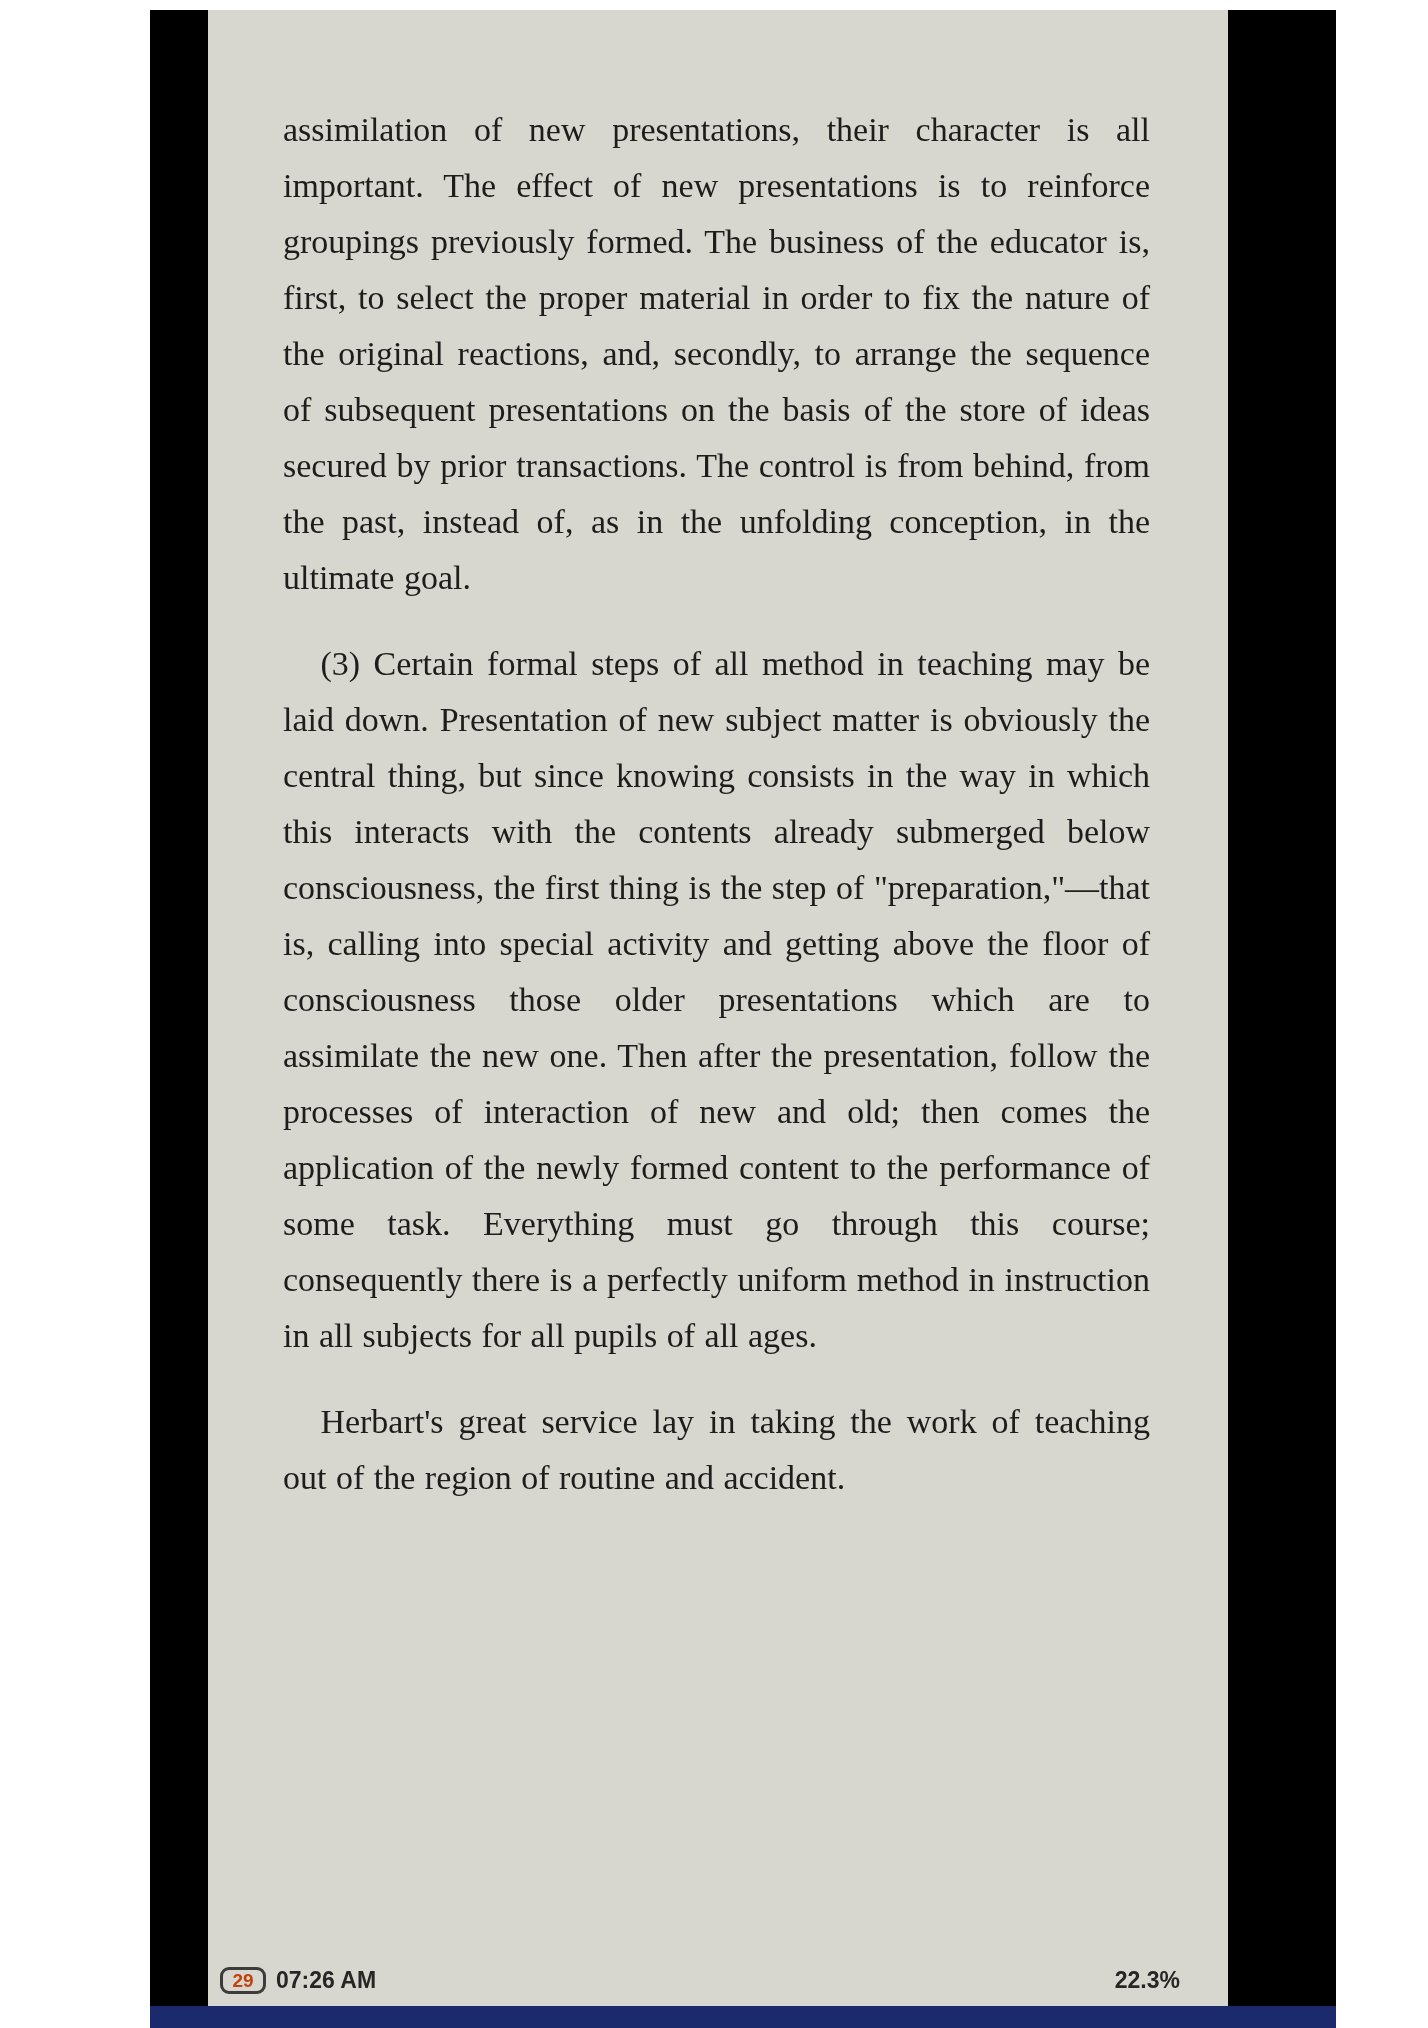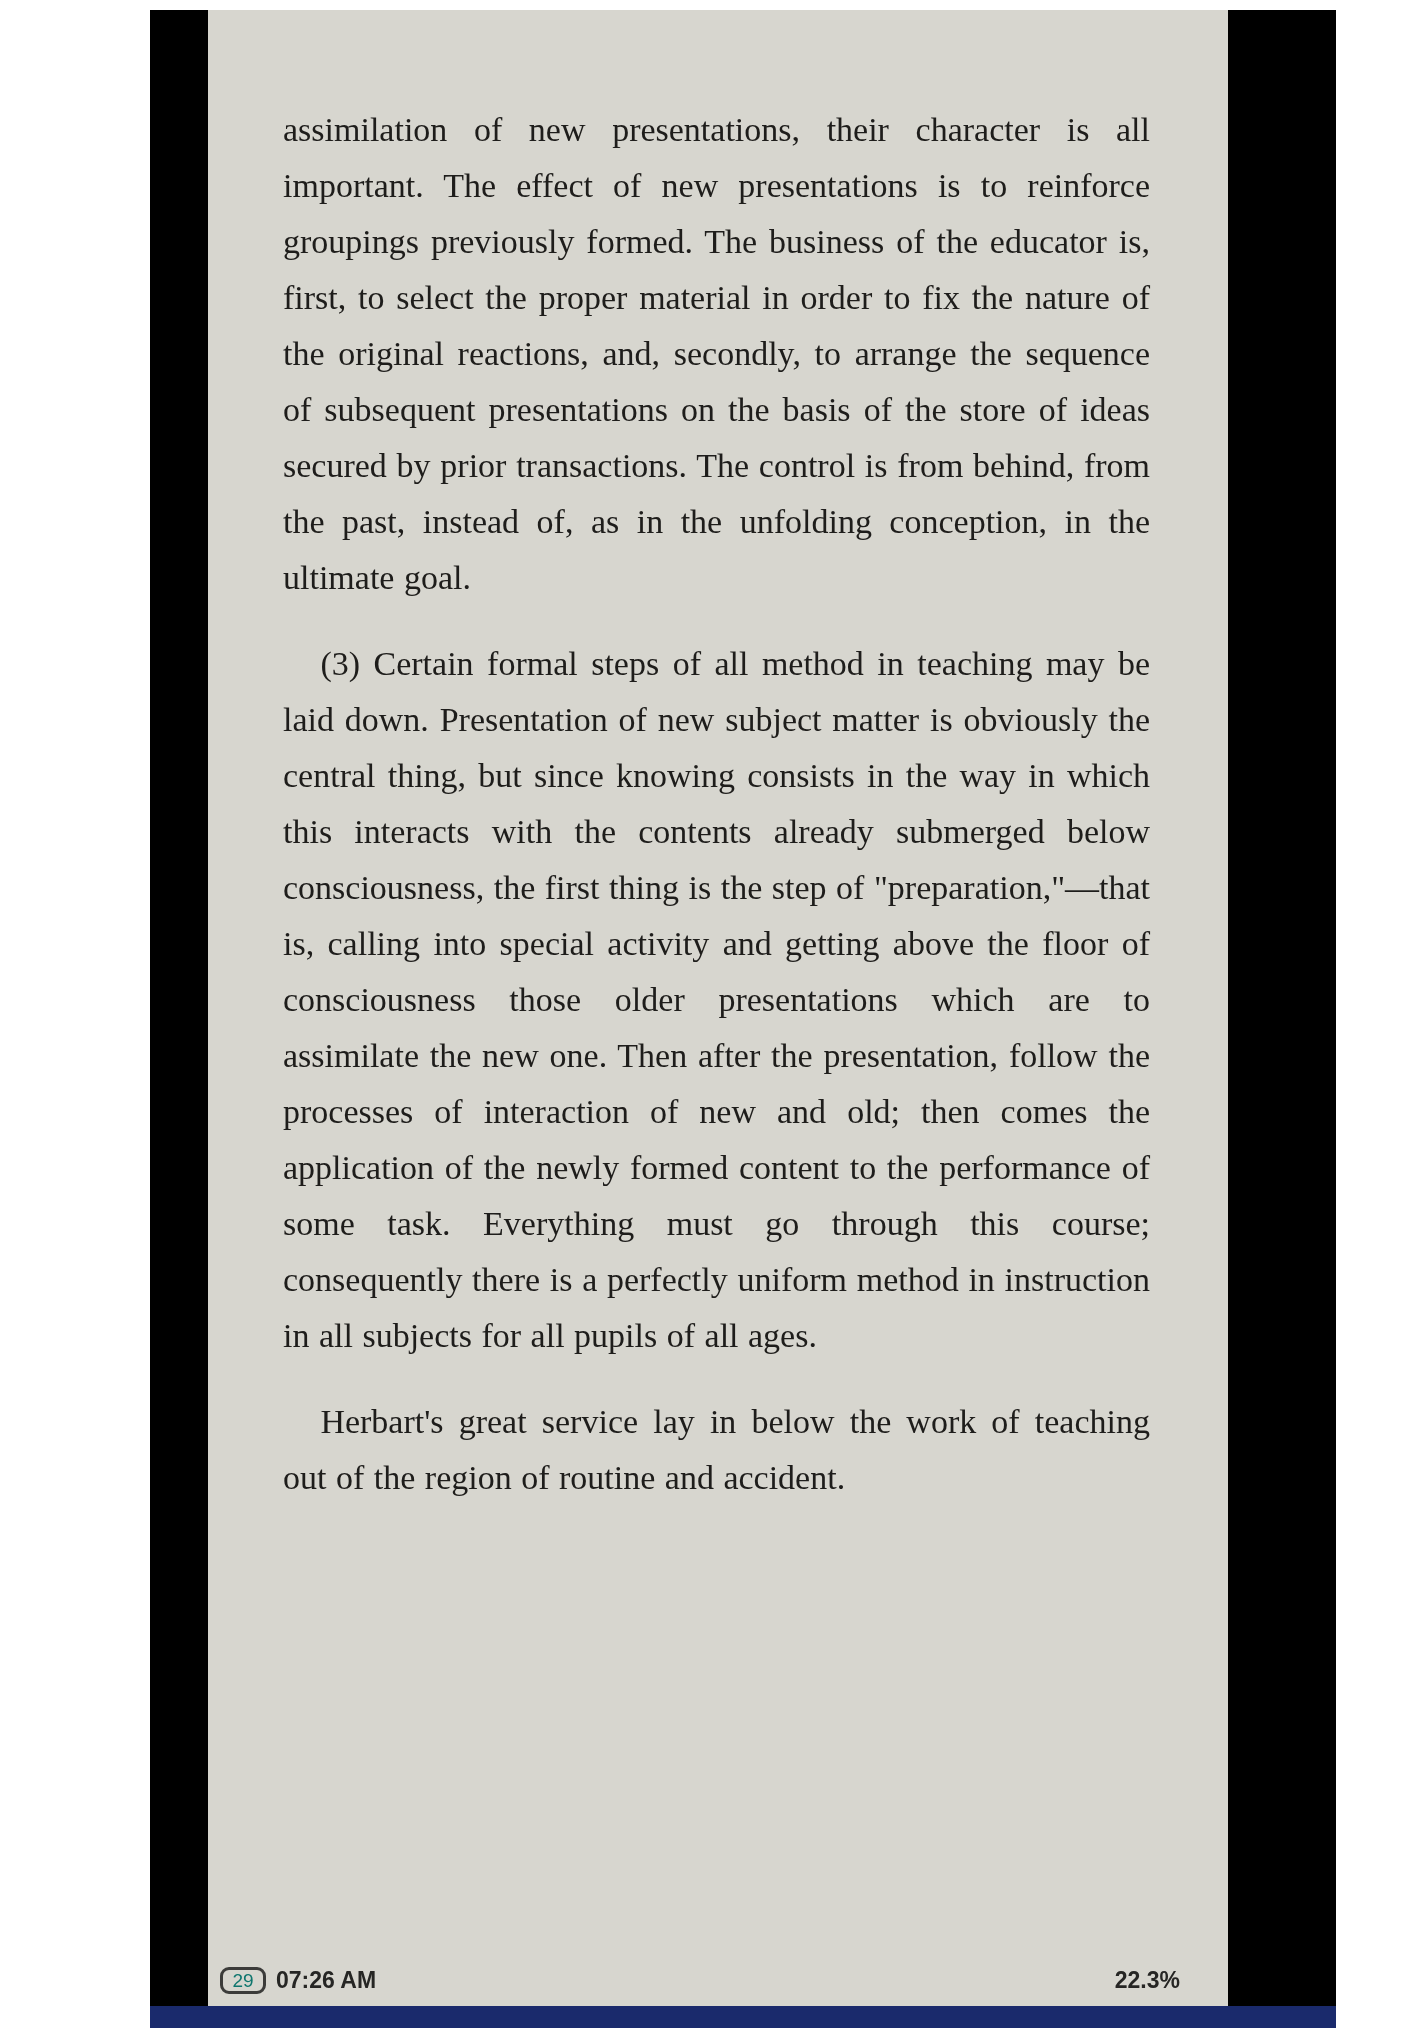--- a/index.html
+++ b/index.html
@@ -38,21 +38,21 @@
     position:absolute;left:0;right:0;bottom:6px;height:40px;
     display:flex;align-items:center;
     font-family:"Liberation Sans","DejaVu Sans",sans-serif;
     color:var(--status-text);font-size:23px;
   }
   .status .left{display:flex;align-items:center;gap:10px;margin-left:12px;}
   .battery{
     display:inline-flex;align-items:center;justify-content:center;
     min-width:46px;height:27px;padding:0 7px;
     border:3px solid #3c3c3a;border-radius:9px;
-    font-size:19px;font-weight:normal;line-height:1;color:#0f766e;
+    font-size:19px;font-weight:bold;line-height:1;color:#c2410c;
   }
   .time{font-weight:bold;}
   .status .center{
     position:absolute;left:0;right:0;text-align:center;
     pointer-events:none;
   }
   .status .right{margin-left:auto;margin-right:48px;font-weight:bold;}
   .bottom-strip{
     position:absolute;left:150px;top:2006px;width:1186px;height:22px;
     background:var(--bottom-bar);
@@ -64,21 +64,21 @@
 <div class="stage">
 
   <div class="bar bar-left"></div>
   <div class="bar bar-right"></div>
 
   <div class="page">
 
     <div class="text-col">
       <p>assimilation of new presentations, their character is all important. The effect of new presentations is to reinforce groupings previously formed. The business of the educator is, first, to select the proper material in order to fix the nature of the original reactions, and, secondly, to arrange the sequence of subsequent presentations on the basis of the store of ideas secured by prior transactions. The control is from behind, from the past, instead of, as in the unfolding conception, in the ultimate goal.</p>
       <p class="ind">(3) Certain formal steps of all method in teaching may be laid down. Presentation of new subject matter is obviously the central thing, but since knowing consists in the way in which this interacts with the contents already submerged below consciousness, the first thing is the step of "preparation,"—that is, calling into special activity and getting above the floor of consciousness those older presentations which are to assimilate the new one. Then after the presentation, follow the processes of interaction of new and old; then comes the application of the newly formed content to the performance of some task. Everything must go through this course; consequently there is a perfectly uniform method in instruction in all subjects for all pupils of all ages.</p>
-      <p class="ind">Herbart's great service lay in below the work of teaching out of the region of routine and accident.</p>
+      <p class="ind">Herbart's great service lay in taking the work of teaching out of the region of routine and accident.</p>
     </div>
 
     <div class="status">
       <div class="left">
         <span class="battery">
           <span>29</span>
         </span>
         <span class="time">07:26 AM</span>
       </div>
       <div class="right">22.3%</div>

